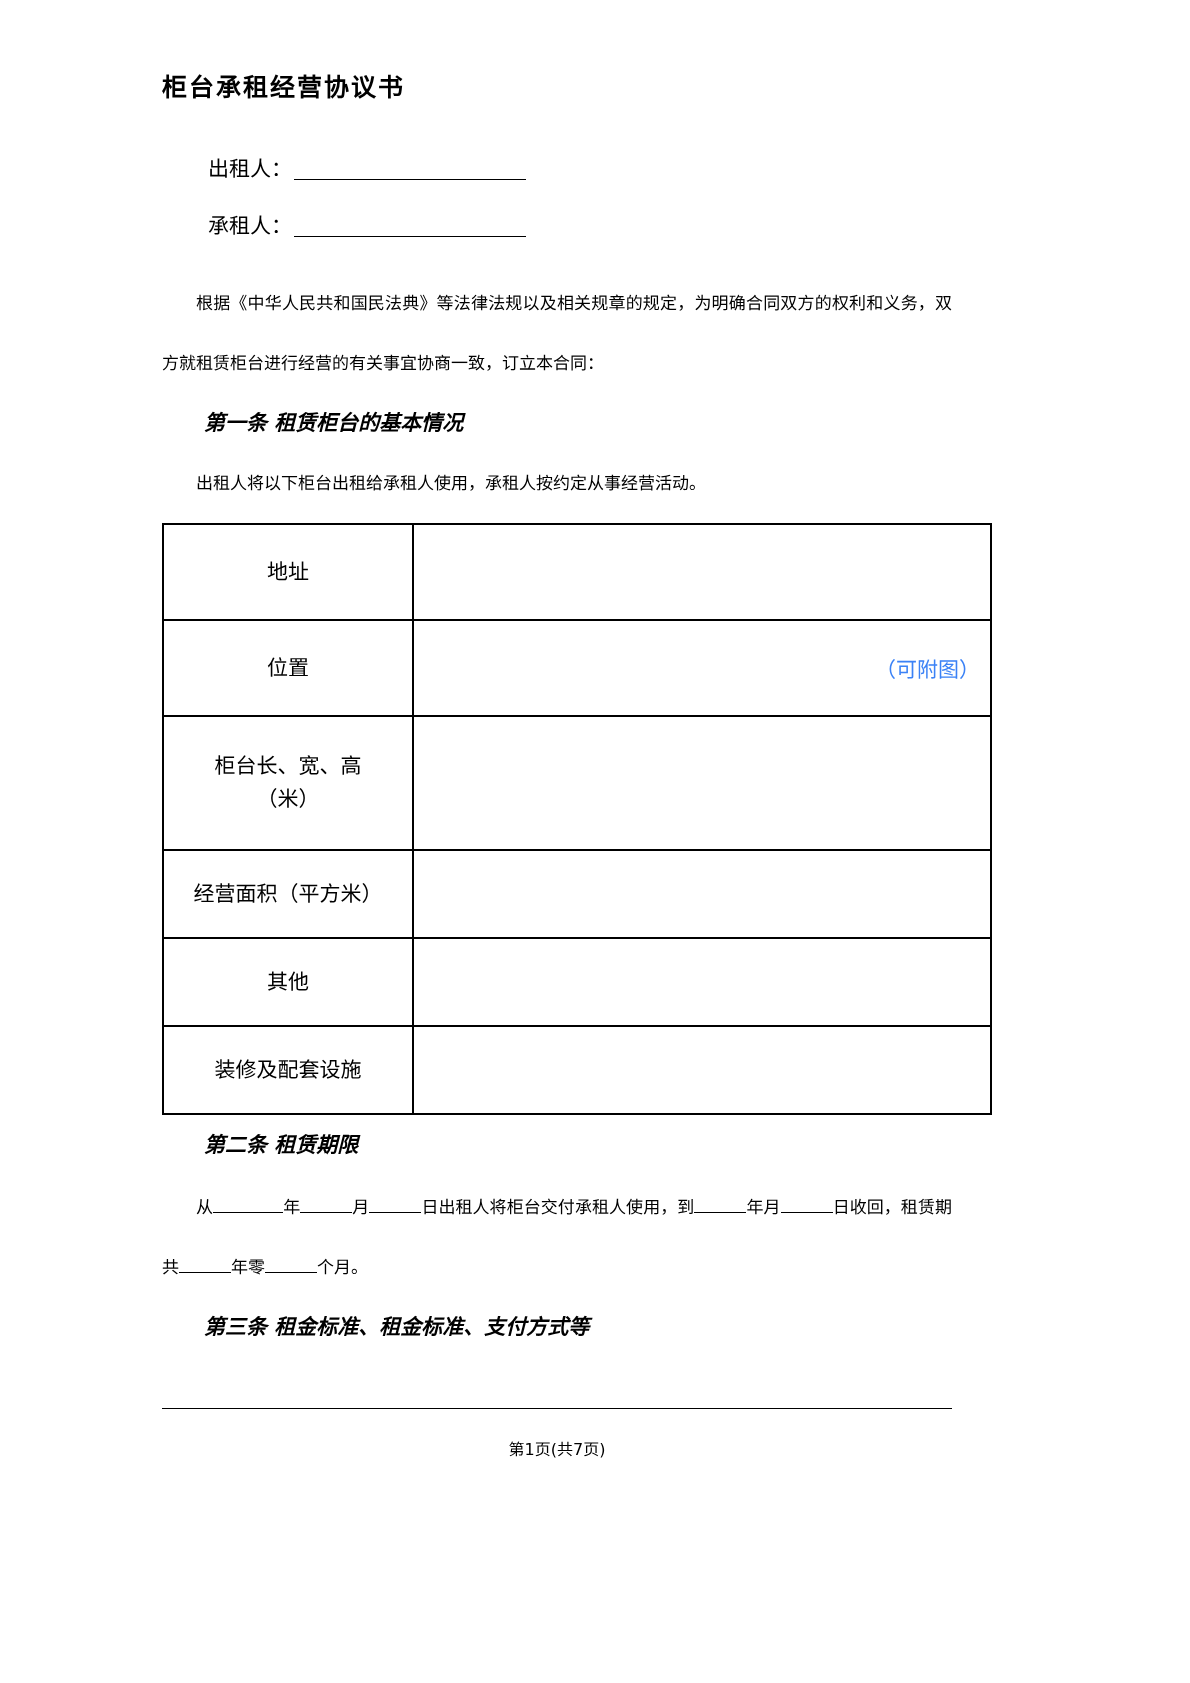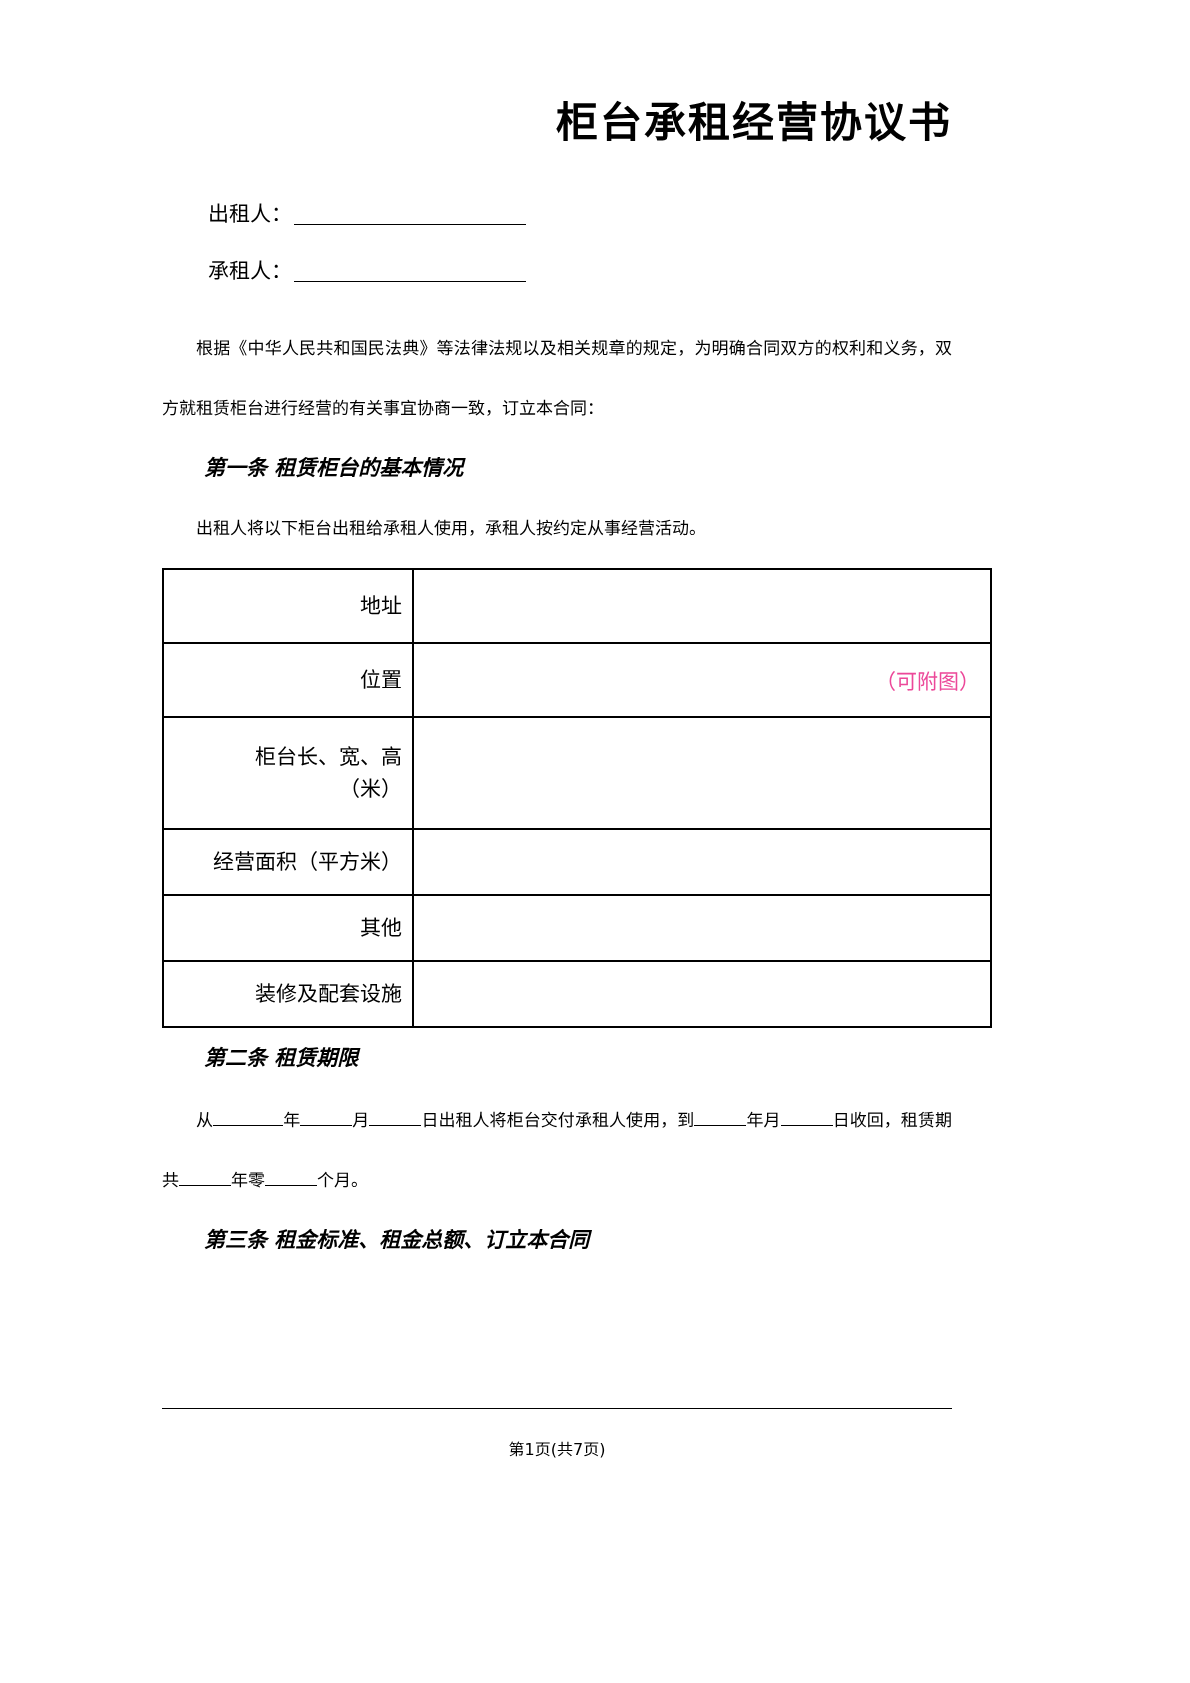--- a/index.html
+++ b/index.html
@@ -20,25 +20,25 @@
     box-sizing: border-box;
     overflow: hidden;
   }
   .content {
     position: absolute;
     left: 162px;
     top: 0;
     width: 790px;
   }
   .doc-title {
-    text-align: right;
-    font-size: 42px;
+    text-align: left;
+    font-size: 25px;
     font-weight: bold;
     letter-spacing: 2px;
-    margin-top: 98px;
+    margin-top: 73px;
     line-height: 1.2;
   }
   .party-block {
     margin-top: 56px;
   }
   .party-line {
     font-size: 21px;
     line-height: 1.0;
     margin-bottom: 36px;
     display: flex;
@@ -76,34 +76,33 @@
   }
   table.info-table {
     border-collapse: collapse;
     width: 790px;
     margin-top: 10px;
     table-layout: fixed;
   }
   table.info-table td {
     border: 2.2px solid #000000;
     font-size: 21px;
-    padding: 0 10px;
+    padding: 11px 10px;
     vertical-align: middle;
-    text-align: right;
   }
   td.label-cell {
     width: 228px;
     text-align: center;
     line-height: 1.55;
   }
   td.value-cell {
     width: 556px;
     text-align: right;
     padding-right: 24px;
-    color: #ec4899;
+    color: #3b82f6;
   }
   .row-tall td { height: 72px; }
   .row-xtall td { height: 110px; }
   .row-short td { height: 64px; }
   .blank-s { display: inline-block; border-bottom: 1.6px solid #000; width: 52px; }
   .blank-m { display: inline-block; border-bottom: 1.6px solid #000; width: 70px; }
   .clause2-para { margin-top: 2px; }
   .footer {
     position: absolute;
     left: 162px;
@@ -173,21 +172,21 @@
           <td class="label-cell">装修及配套设施</td>
           <td class="value-cell"></td>
         </tr>
       </tbody>
     </table>
 
     <p class="clause-head">第二条  租赁期限</p>
 
     <p class="body-para clause2-para"><span>从</span><span class="blank-m"></span><span>年</span><span class="blank-s"></span><span>月</span><span class="blank-s"></span><span>日出租人将柜台交付承租人使用，到</span><span class="blank-s"></span><span>年</span><span>月</span><span class="blank-s"></span><span>日收回，租赁期共</span><span class="blank-s"></span><span>年零</span><span class="blank-s"></span><span>个月。</span></p>
 
-    <p class="clause-head">第三条  租金标准、租金总额、订立本合同</p>
+    <p class="clause-head">第三条  租金标准、租金标准、支付方式等</p>
 
   </div>
 
   <div class="footer">
     <div class="footer-rule"></div>
     <div class="footer-text">第1页(共7页)</div>
   </div>
 
 </div>
 

